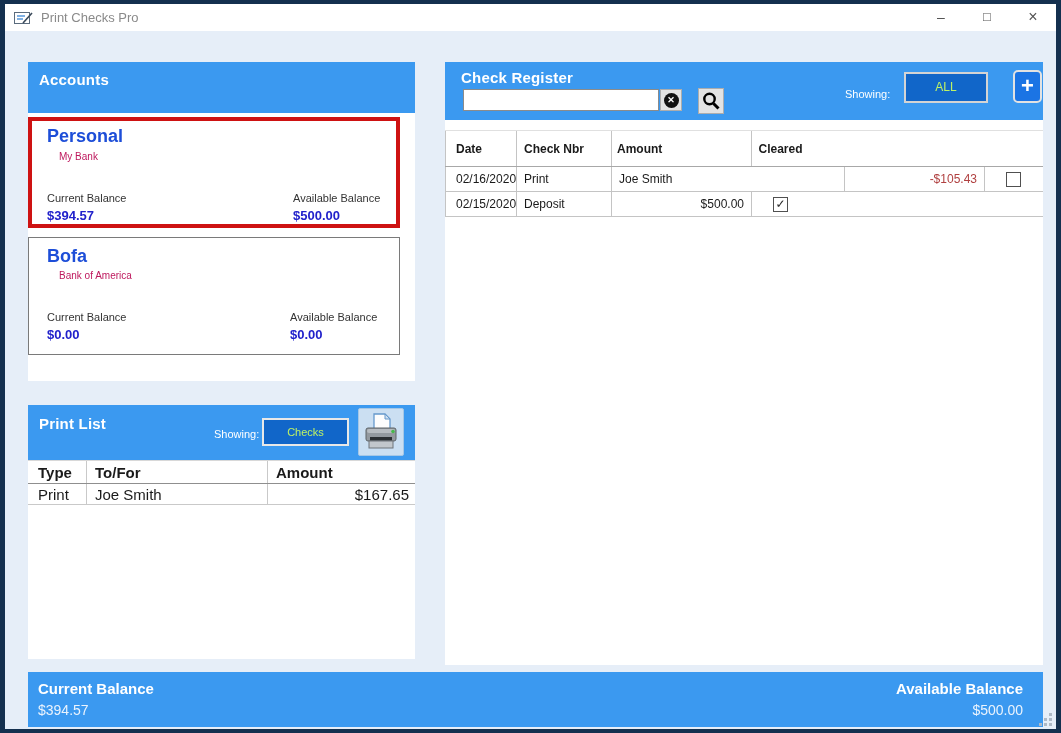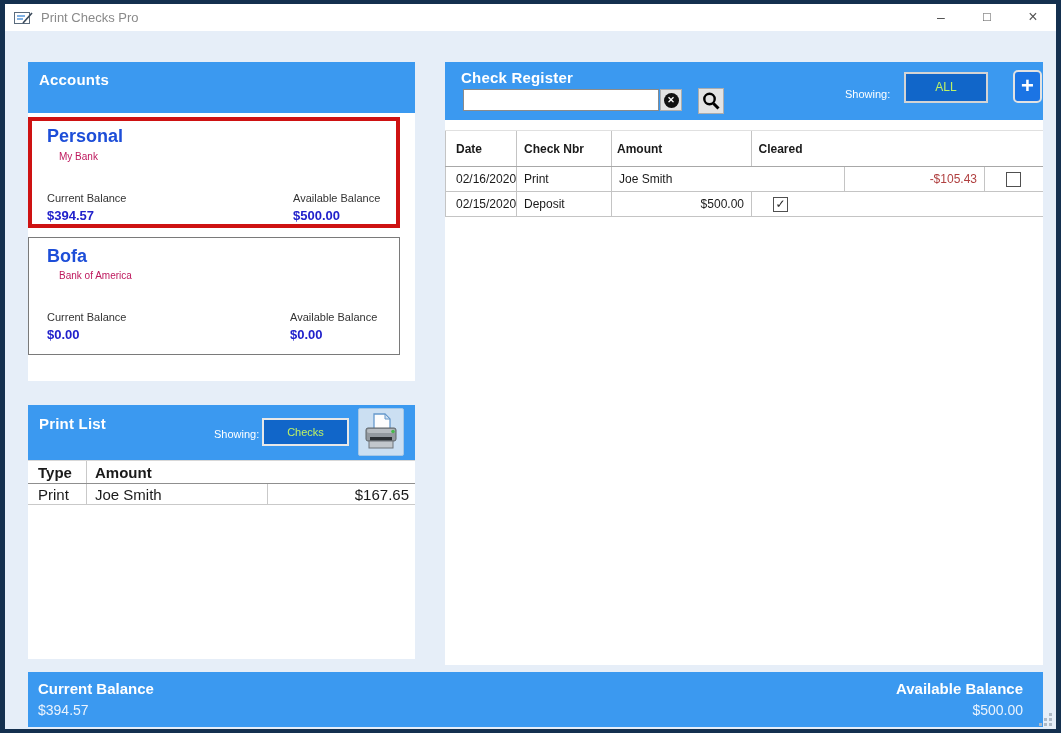--- a/index.html
+++ b/index.html
@@ -164,20 +164,21 @@
             <rect x="8" y="20" width="28" height="4" rx="2" fill="#b7bcc1"></rect>
             <circle cx="34" cy="22.5" r="1.8" fill="#46b84c"></circle>
             <rect x="11" y="28" width="22" height="3.5" fill="#2b2f33"></rect>
             <rect x="10" y="32" width="24" height="7" fill="#c2c7cc" stroke="#6f757a" stroke-width="1"></rect>
           </svg>
         </div>
       </div>
       <div class="pl-table">
         <div class="pl-row hdr">
           <div class="pl-c1">Type</div>
+          <div class="pl-c2">To/For</div>
           <div class="pl-c3">Amount</div>
         </div>
         <div class="pl-row data">
           <div class="pl-c1">Print</div>
           <div class="pl-c2">Joe Smith</div>
           <div class="pl-c3">$167.65</div>
         </div>
       </div>
     </div>
 

